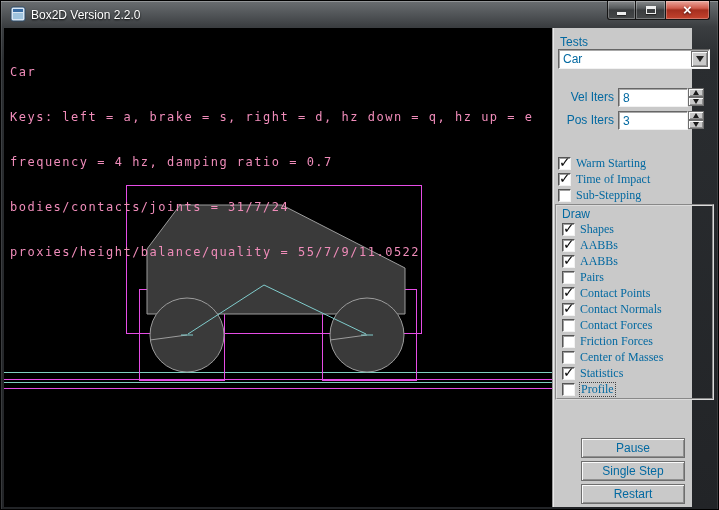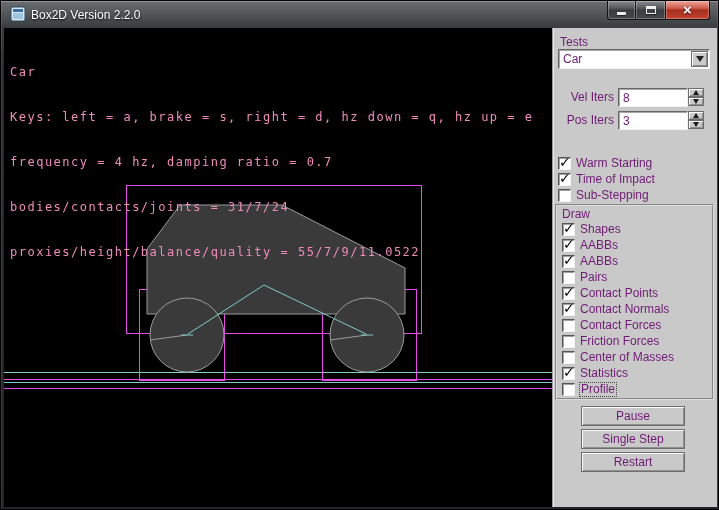--- a/index.html
+++ b/index.html
@@ -27,22 +27,22 @@
   .glyph-max { width:10px; height:8px; border:1px solid #eee; border-top-width:3px; box-shadow:0 1px 1px #222; }
   .glyph-close { color:#fff; font-size:15px; font-weight:bold; line-height:1; margin-top:-1px; text-shadow:0 1px 2px #411; }
 
   .client { position:absolute; left:3px; top:27px; width:713px; height:479px; }
 
   .canvas { position:absolute; left:0; top:0; width:548px; height:479px; background:#000; overflow:hidden; }
   .scene { position:absolute; inset:0; }
   .hud { position:absolute; left:6px; top:7px; font-family:"DejaVu Sans Mono", monospace; font-size:12px;
     letter-spacing:1.5px; line-height:15px; color:#f08cba; white-space:pre; }
 
-  .panel { position:absolute; left:548px; top:0; width:165px; height:479px; background:#c9c9c9;
-    font-size:12px; color:#701a75; border-left:1px solid #9a9a9a; box-shadow:inset 1px 0 0 #e9e9e9; }
+  .panel { position:absolute; left:548px; top:0; width:140px; height:479px; background:#c9c9c9;
+    font-size:12px; color:#0369a1; border-left:1px solid #9a9a9a; box-shadow:inset 1px 0 0 #e9e9e9; }
 
   .tests-label { position:absolute; left:7px; top:7px; }
   .listbox { position:absolute; left:5px; top:21px; width:152px; height:20px; background:#fff;
     border:1px solid; border-color:#666 #f2f2f2 #f2f2f2 #666; box-shadow:inset 1px 1px 0 #a8a8a8; }
   .listbox-text { position:absolute; left:4px; top:2px; }
   .listbox-btn { position:absolute; right:1px; top:1px; width:17px; height:16px; background:#c9c9c9;
     border:1px solid #6e6e6e; box-shadow:inset 1px 1px 0 #fbfbfb, inset -1px -1px 0 #8f8f8f;
     display:flex; align-items:center; justify-content:center; }
 
   .spin-row { position:absolute; left:0; width:165px; height:19px; }
@@ -58,29 +58,29 @@
   .tri { width:0; height:0; display:block; }
   .tri-up { border-left:3px solid transparent; border-right:3px solid transparent; border-bottom:5px solid #1a1a1a; }
   .tri-down { border-left:3px solid transparent; border-right:3px solid transparent; border-top:5px solid #1a1a1a; }
   .tri-dd { border-left:4px solid transparent; border-right:4px solid transparent; border-top:6px solid #222; }
 
   .cb-row { position:absolute; display:flex; align-items:center; gap:5px; height:14px; }
   .cb { position:relative; width:13px; height:13px; background:#fff; flex:0 0 13px;
     border:1px solid; border-color:#555 #f2f2f2 #f2f2f2 #555; box-shadow:inset 1px 1px 0 #a0a0a0; }
   .cb.checked::after { content:"\2713"; position:absolute; left:0px; top:-4px; font-size:14px; font-weight:bold;
     color:#0a0a0a; font-family:"DejaVu Sans", sans-serif; }
-  .cb-label { line-height:13px; white-space:nowrap; }
+  .cb-label { line-height:13px; white-space:nowrap;font-family:Liberation Serif, serif; }
   .cb-label.focused { outline:1px dotted #444; padding:0 1px; }
 
   .draw-group { position:absolute; left:2px; top:176px; width:159px; height:196px; border:2px groove #dcdcdc; }
   .draw-title { position:absolute; left:5px; top:1px; }
   .draw-group .cb-row { left:5px; }
 
   .g-btn { position:absolute; left:28px; width:104px; height:20px; background:#c9c9c9; border:1px solid #6e6e6e;
-    box-shadow:inset 1px 1px 0 #fbfbfb, inset -1px -1px 0 #8f8f8f; text-align:center; line-height:18px; }
+    box-shadow:inset 1px 1px 0 #fbfbfb, inset -1px -1px 0 #8f8f8f; text-align:center; line-height:18px;margin-top:32px; }
 </style>
 </head>
 <body>
 
 <div class="window">
 
   <div class="titlebar">
     <svg class="app-icon" width="16" height="16">
       <rect x="1" y="1" width="14" height="14" rx="2" fill="#d9e7f5" stroke="#2d4a66"></rect>
       <rect x="3" y="3" width="10" height="3" fill="#3a6ea5"></rect>

